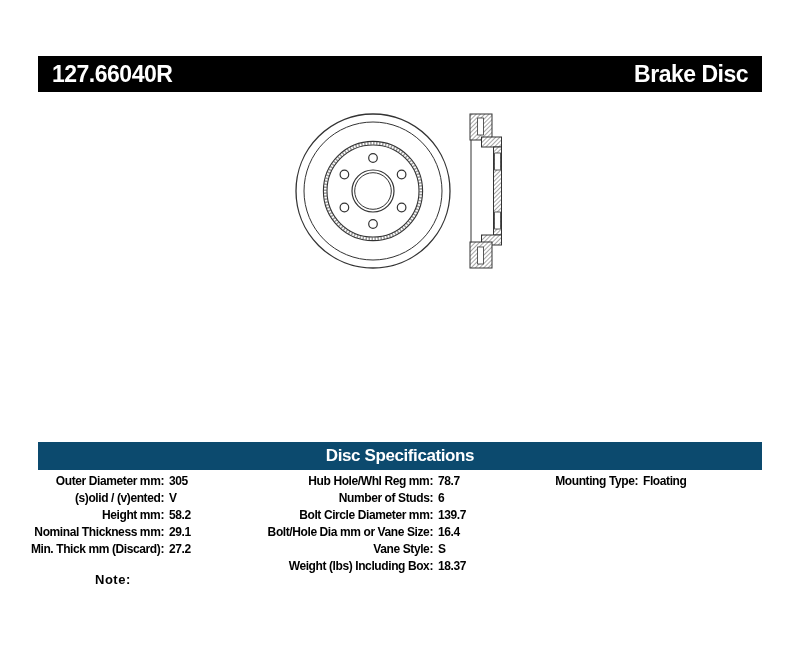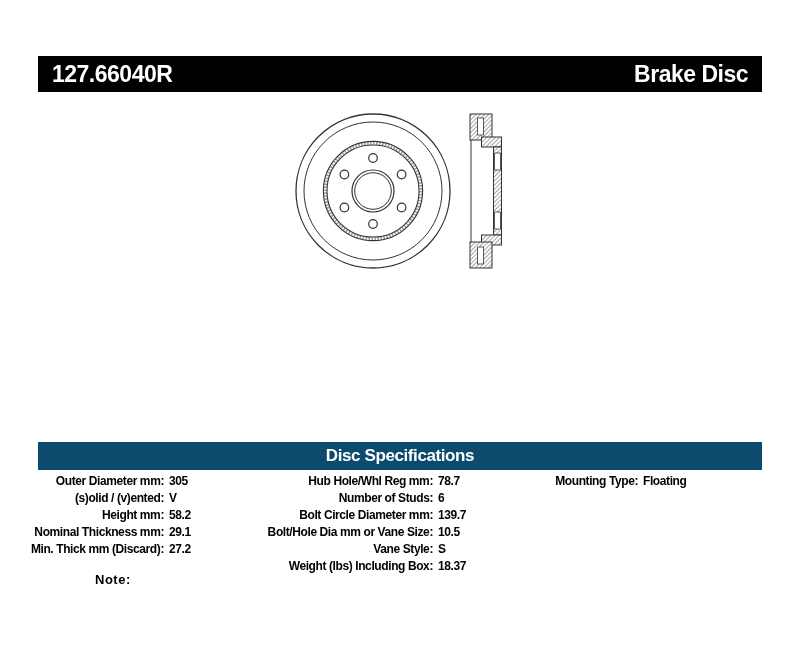--- a/index.html
+++ b/index.html
@@ -186,21 +186,21 @@
     <div class="spec-row">
       <span class="spec-label">Number of Studs:</span>
       <span class="spec-value">6</span>
     </div>
     <div class="spec-row">
       <span class="spec-label">Bolt Circle Diameter mm:</span>
       <span class="spec-value">139.7</span>
     </div>
     <div class="spec-row">
       <span class="spec-label">Bolt/Hole Dia mm or Vane Size:</span>
-      <span class="spec-value">10.5</span>
+      <span class="spec-value">16.4</span>
     </div>
     <div class="spec-row">
       <span class="spec-label">Vane Style:</span>
       <span class="spec-value">S</span>
     </div>
     <div class="spec-row">
       <span class="spec-label">Weight (lbs) Including Box:</span>
       <span class="spec-value">18.37</span>
     </div>
   </div>

